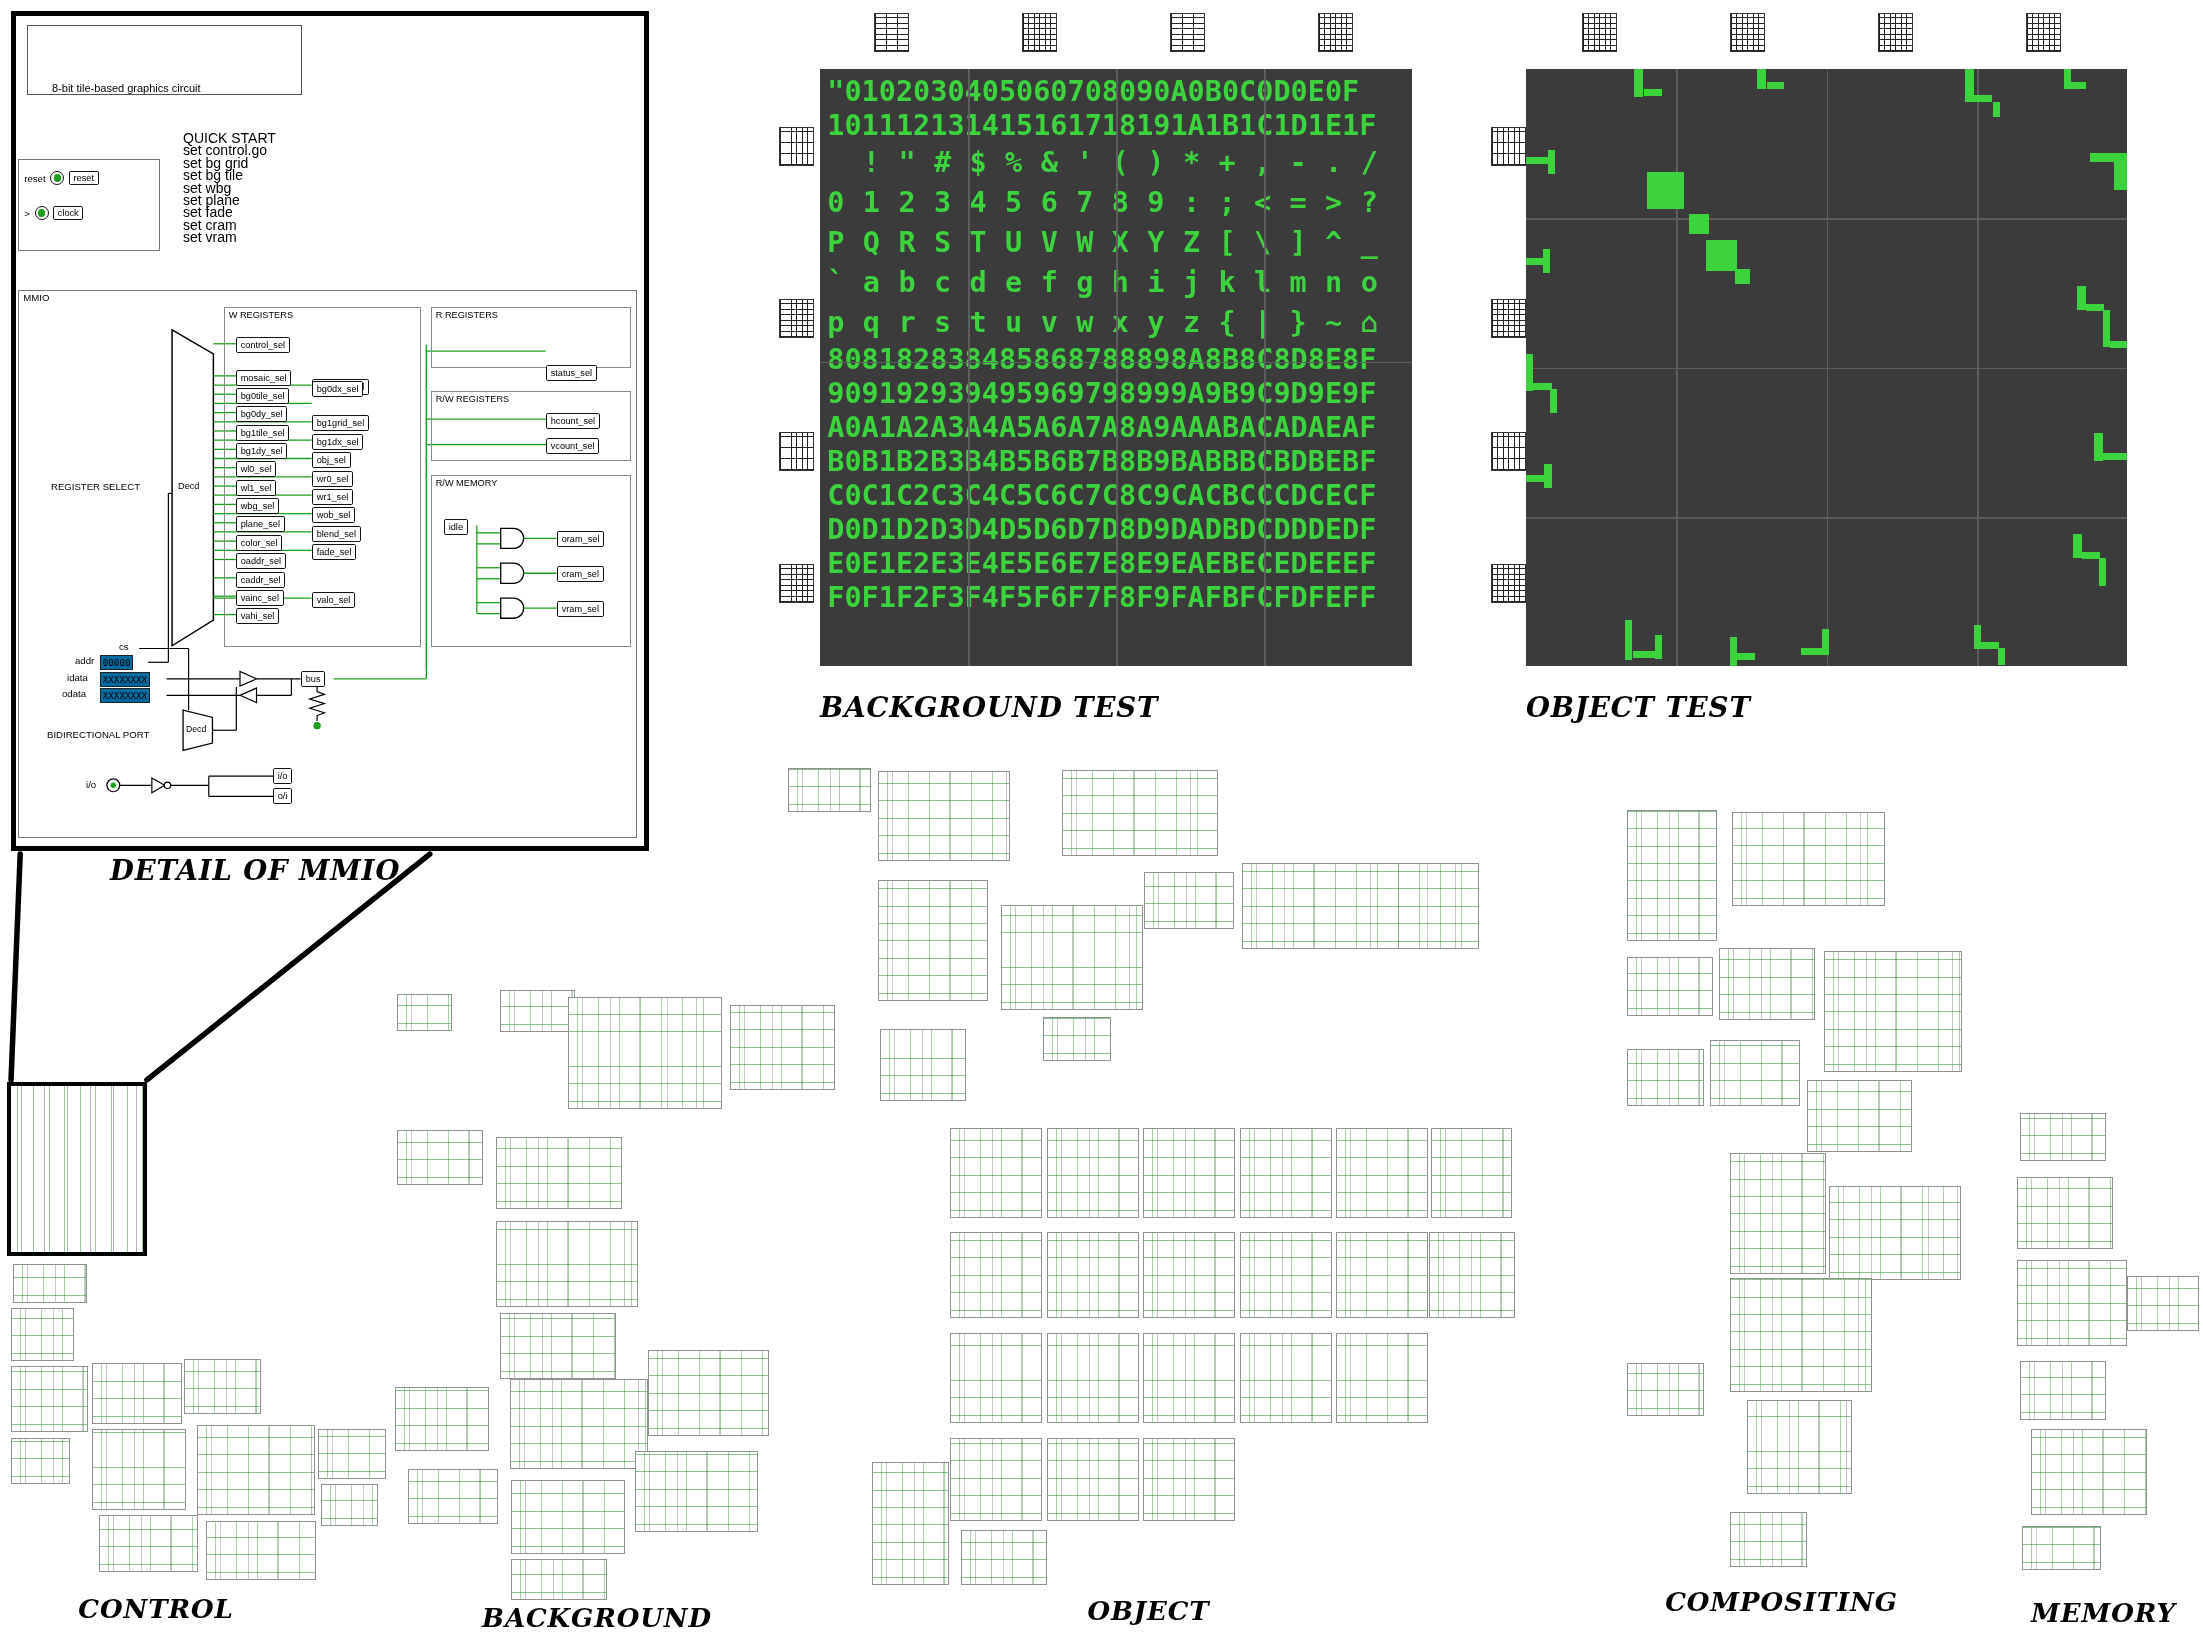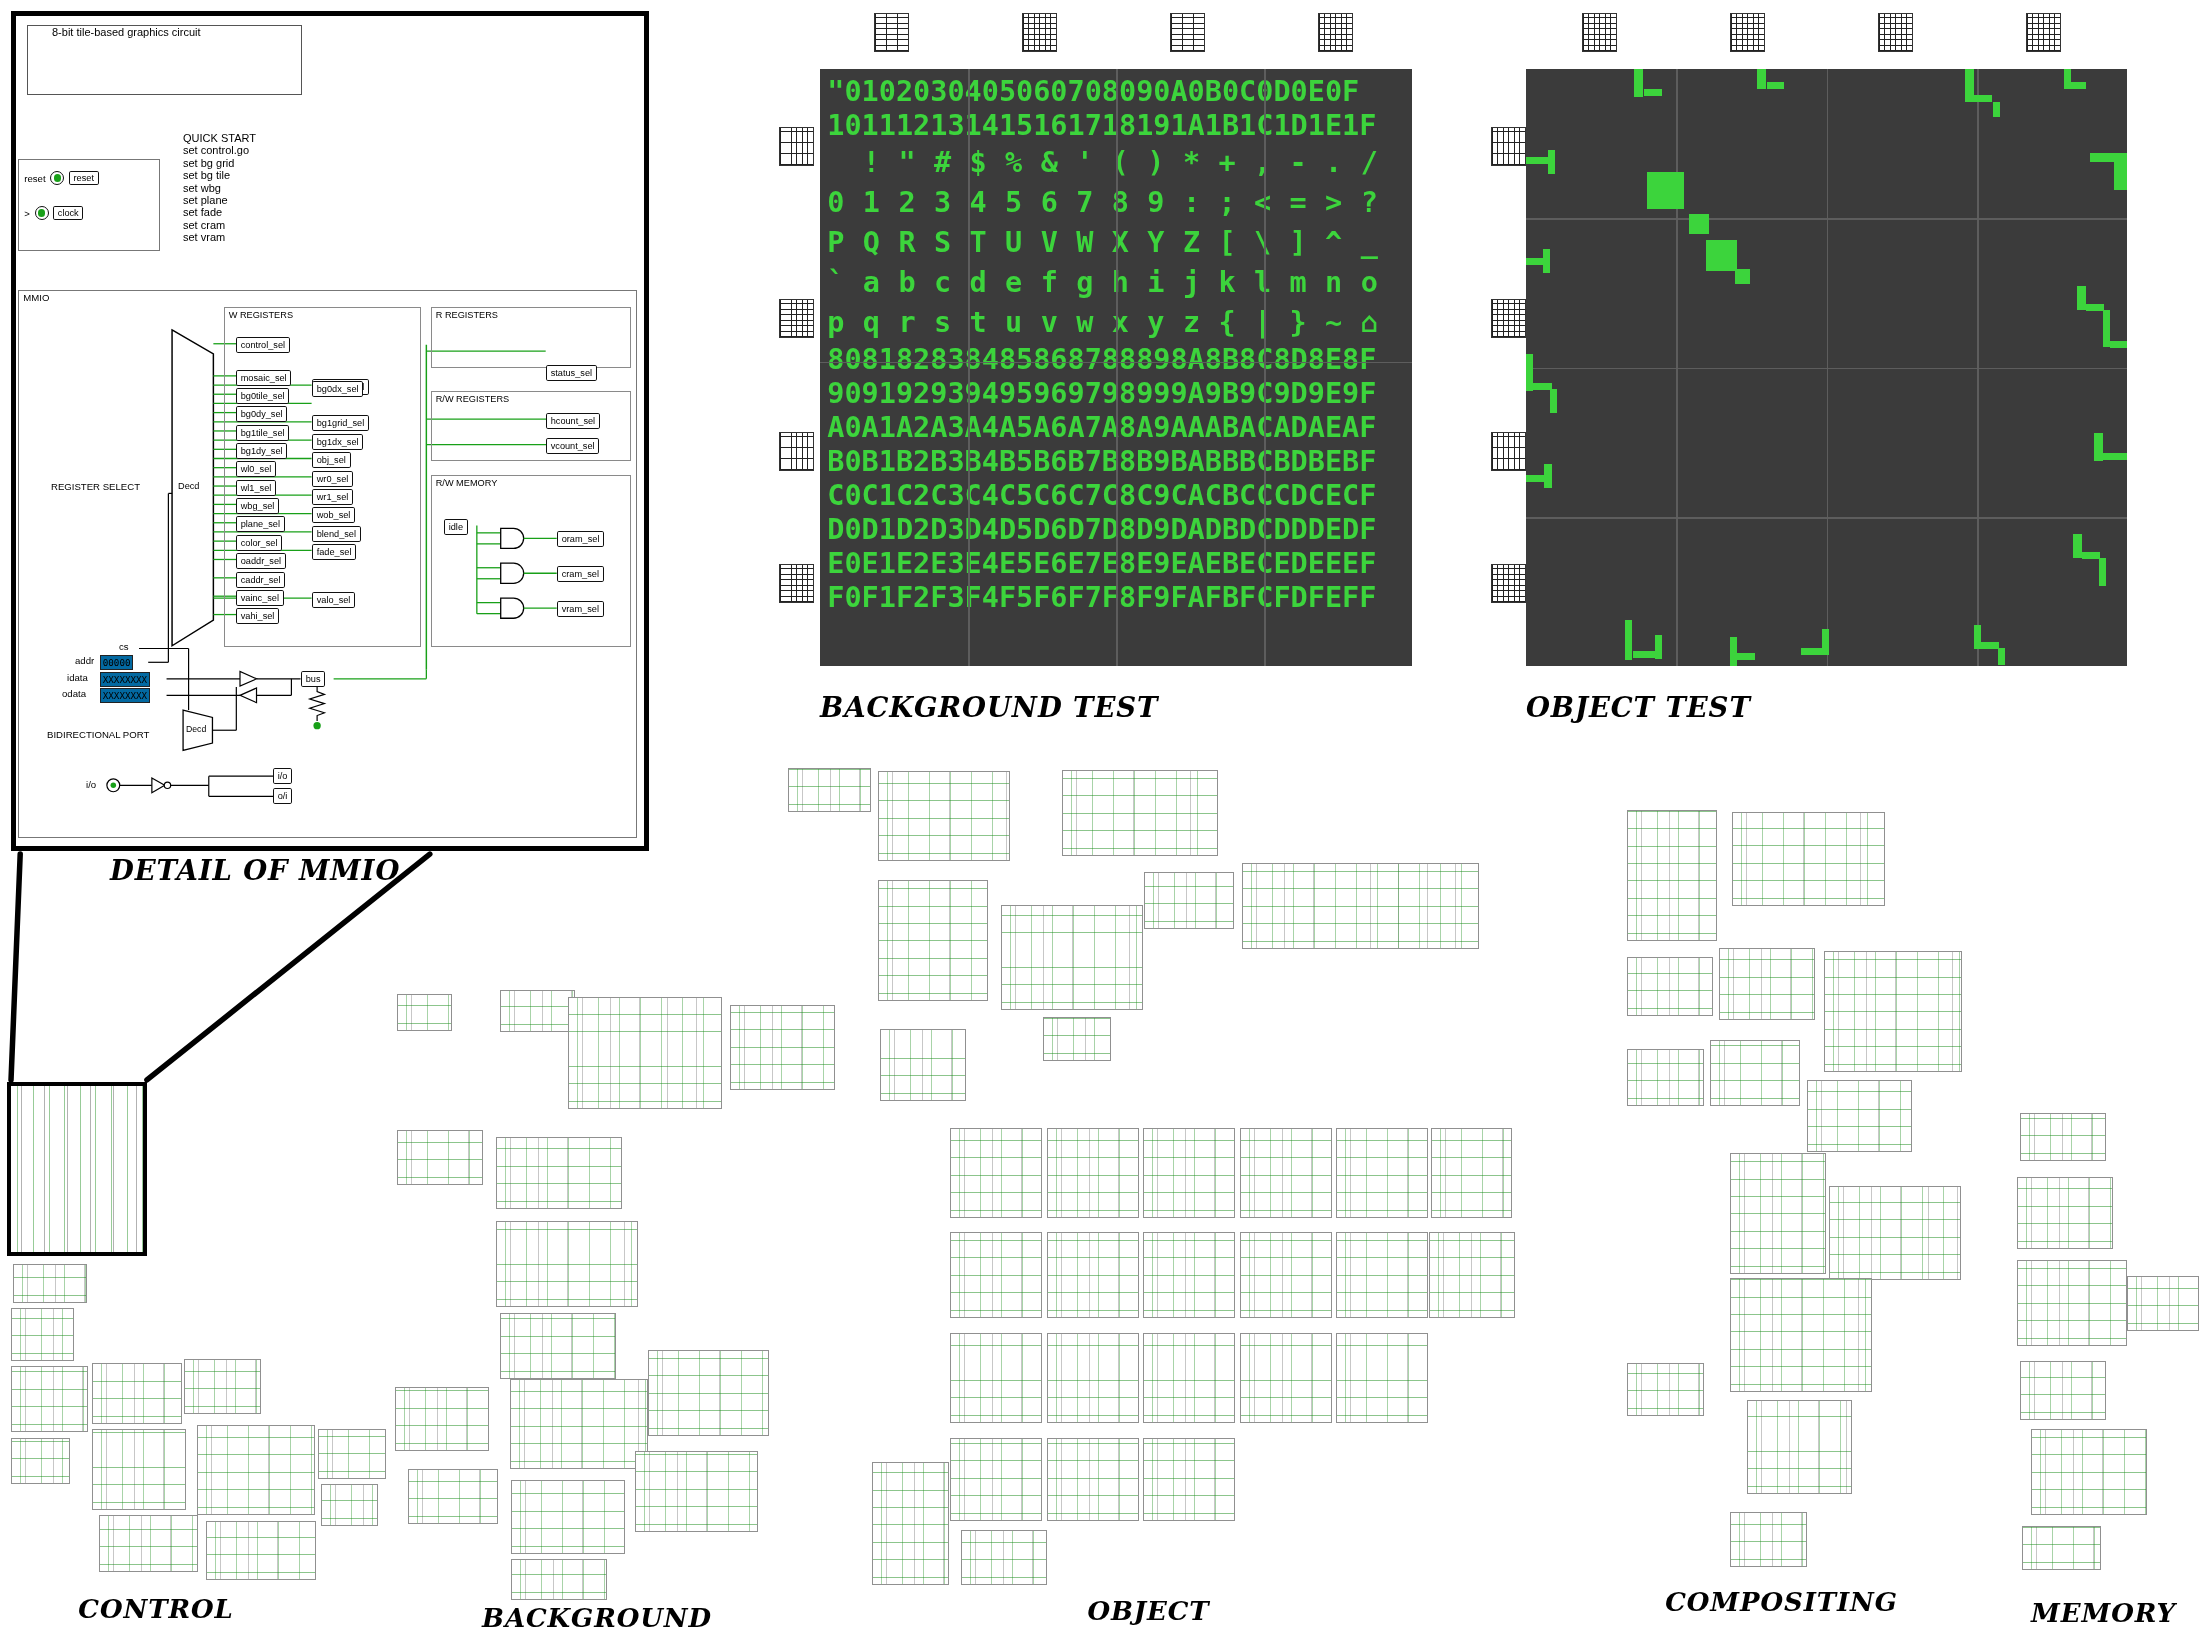--- a/index.html
+++ b/index.html
@@ -4,22 +4,22 @@
 <style>
   html,body{margin:0;padding:0;background:#fff;}
   #page{position:relative;width:2204px;height:1653px;background:#fff;overflow:hidden;
         font-family:"Liberation Sans",sans-serif;color:#000;}
   #callout-svg{position:absolute;left:0;top:0;pointer-events:none;}
   
   #detail-box{position:absolute;left:11px;top:11px;width:638px;height:840px;
               border:5.5px solid #000;background:#fff;box-sizing:border-box;}
   #mmio-svg{position:absolute;left:0;top:0;}
   #title-box{position:absolute;left:11px;top:9.2px;width:275px;height:70px;border:0.9px solid #555;
-             display:flex;align-items:flex-start;padding-left:24px;font-size:11px;box-sizing:border-box;background:#fff;}
-  #quickstart{position:absolute;left:167px;top:116px;font-size:11px;line-height:12.4px;}
+             display:flex;align-items:flex-end;padding-left:24px;font-size:11px;box-sizing:border-box;background:#fff;}
+  #quickstart{position:absolute;left:167px;top:116px;font-size:14px;line-height:12.4px;}
   #io-frame{position:absolute;left:1.8px;top:143px;width:140px;height:90px;border:0.9px solid #777;}
   .io-row{position:absolute;left:5.5px;display:flex;align-items:center;gap:4.6px;font-size:9.6px;}
   .pbtn{width:12px;height:12px;border:1.8px solid #111;border-radius:50%;position:relative;flex:none;background:#fff;}
   .pbtn::after{content:"";position:absolute;inset:2.3px;border-radius:50%;background:#18a018;}
   .tag-inline{border:0.9px solid #111;background:#fff;border-radius:1.8px;font-size:9.2px;line-height:12px;padding:0 3.7px;}
   #mmio-box{position:absolute;left:1.8px;top:274px;width:619px;height:548px;border:0.9px solid #777;box-sizing:border-box;}
   .frame{position:absolute;border:0.9px solid #8a8a8a;}
   .ft{position:absolute;left:3.7px;top:1.8px;font-size:9.2px;background:transparent;white-space:nowrap;}
   .reg-tag{position:absolute;border:0.9px solid #111;background:#fff;border-radius:1.8px;
            font-size:9.2px;line-height:12px;padding:0.9px 3.7px;white-space:nowrap;}

